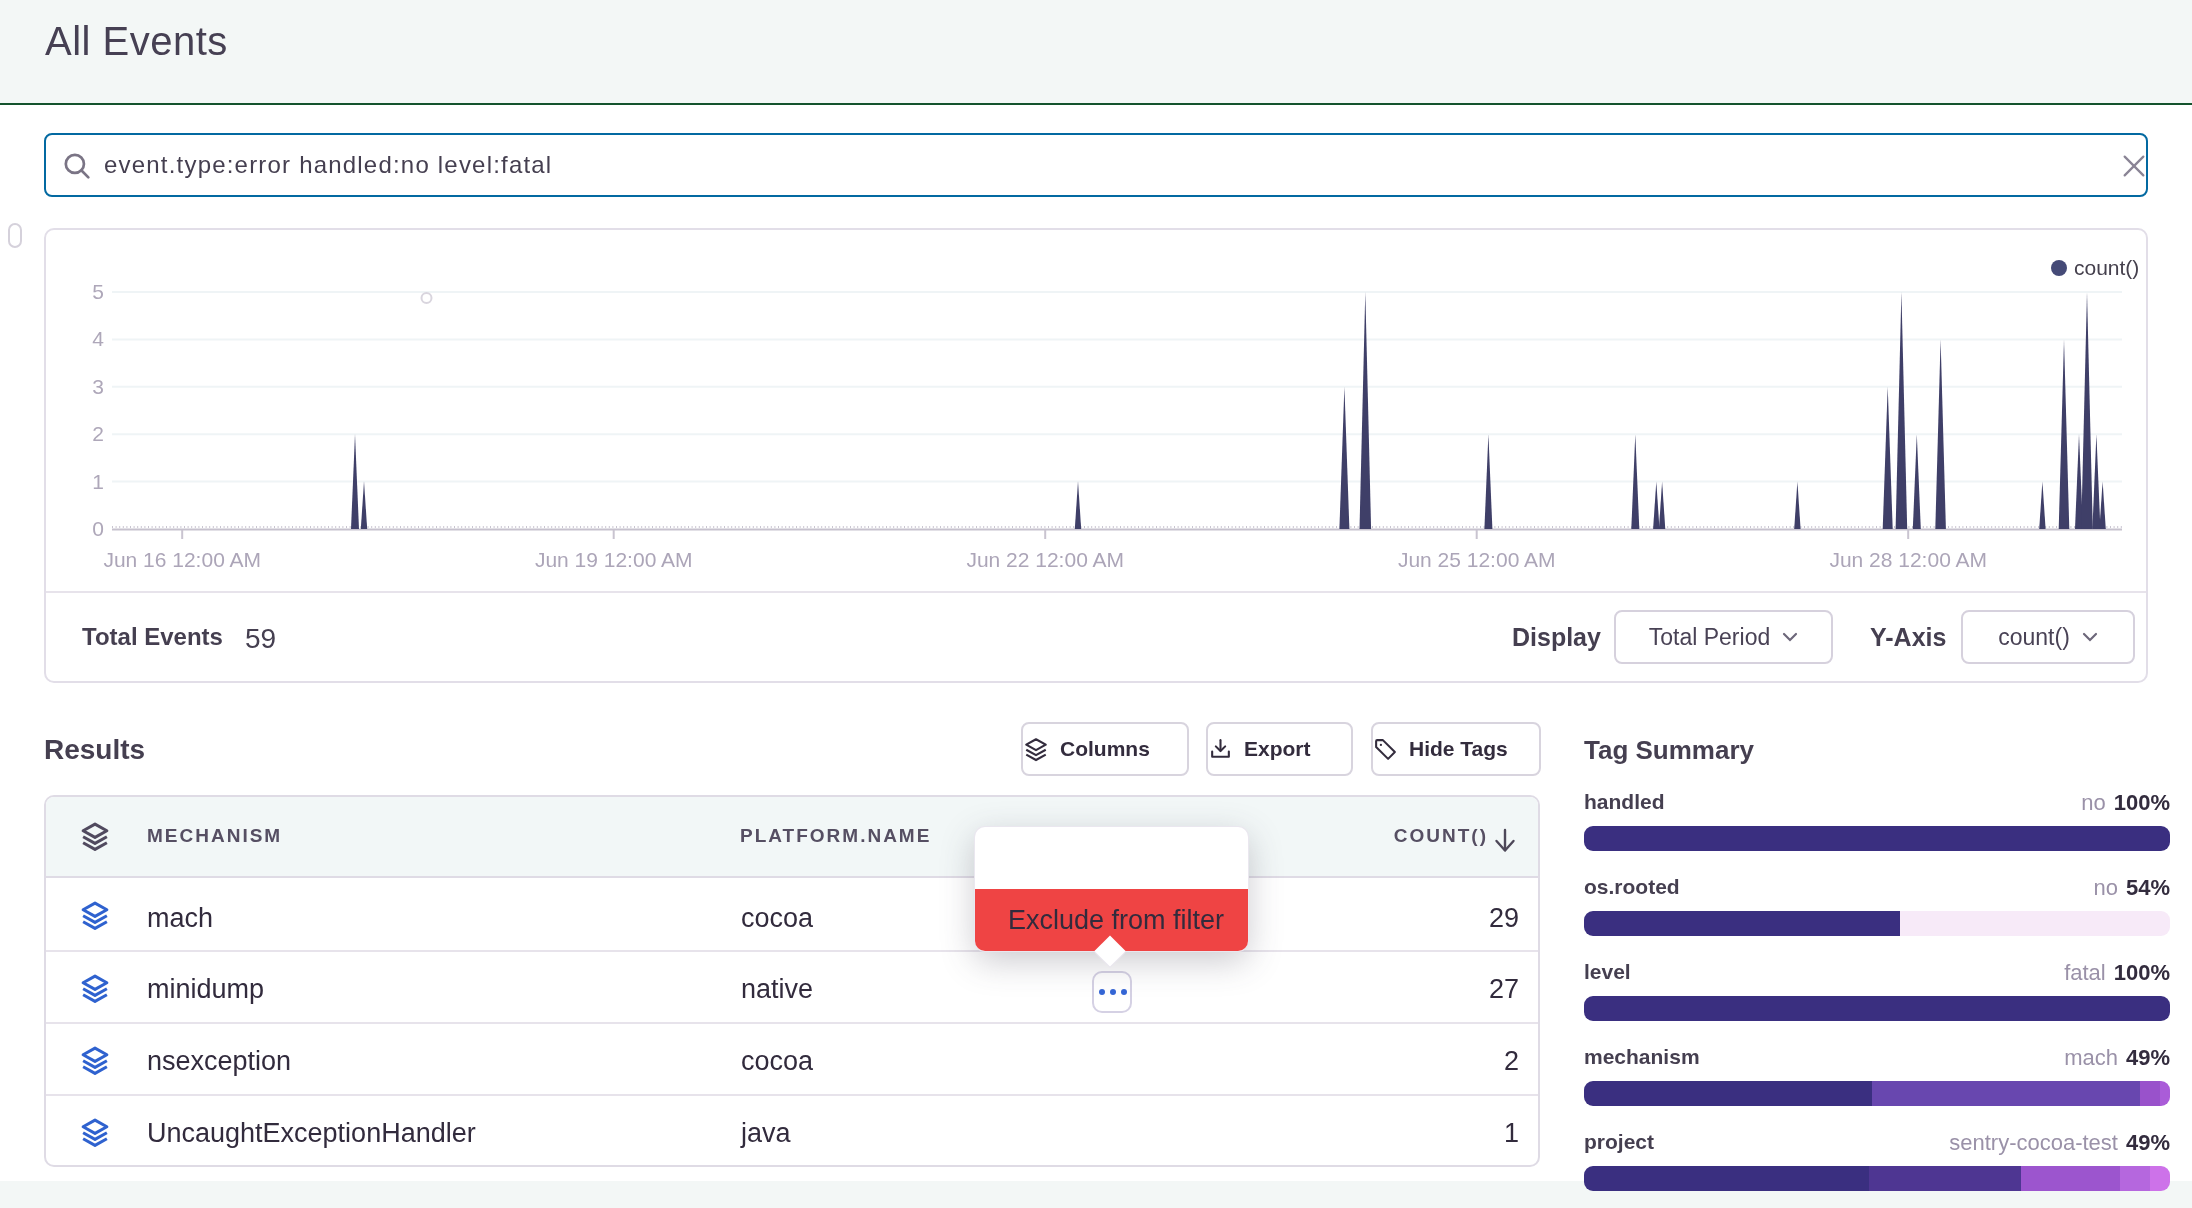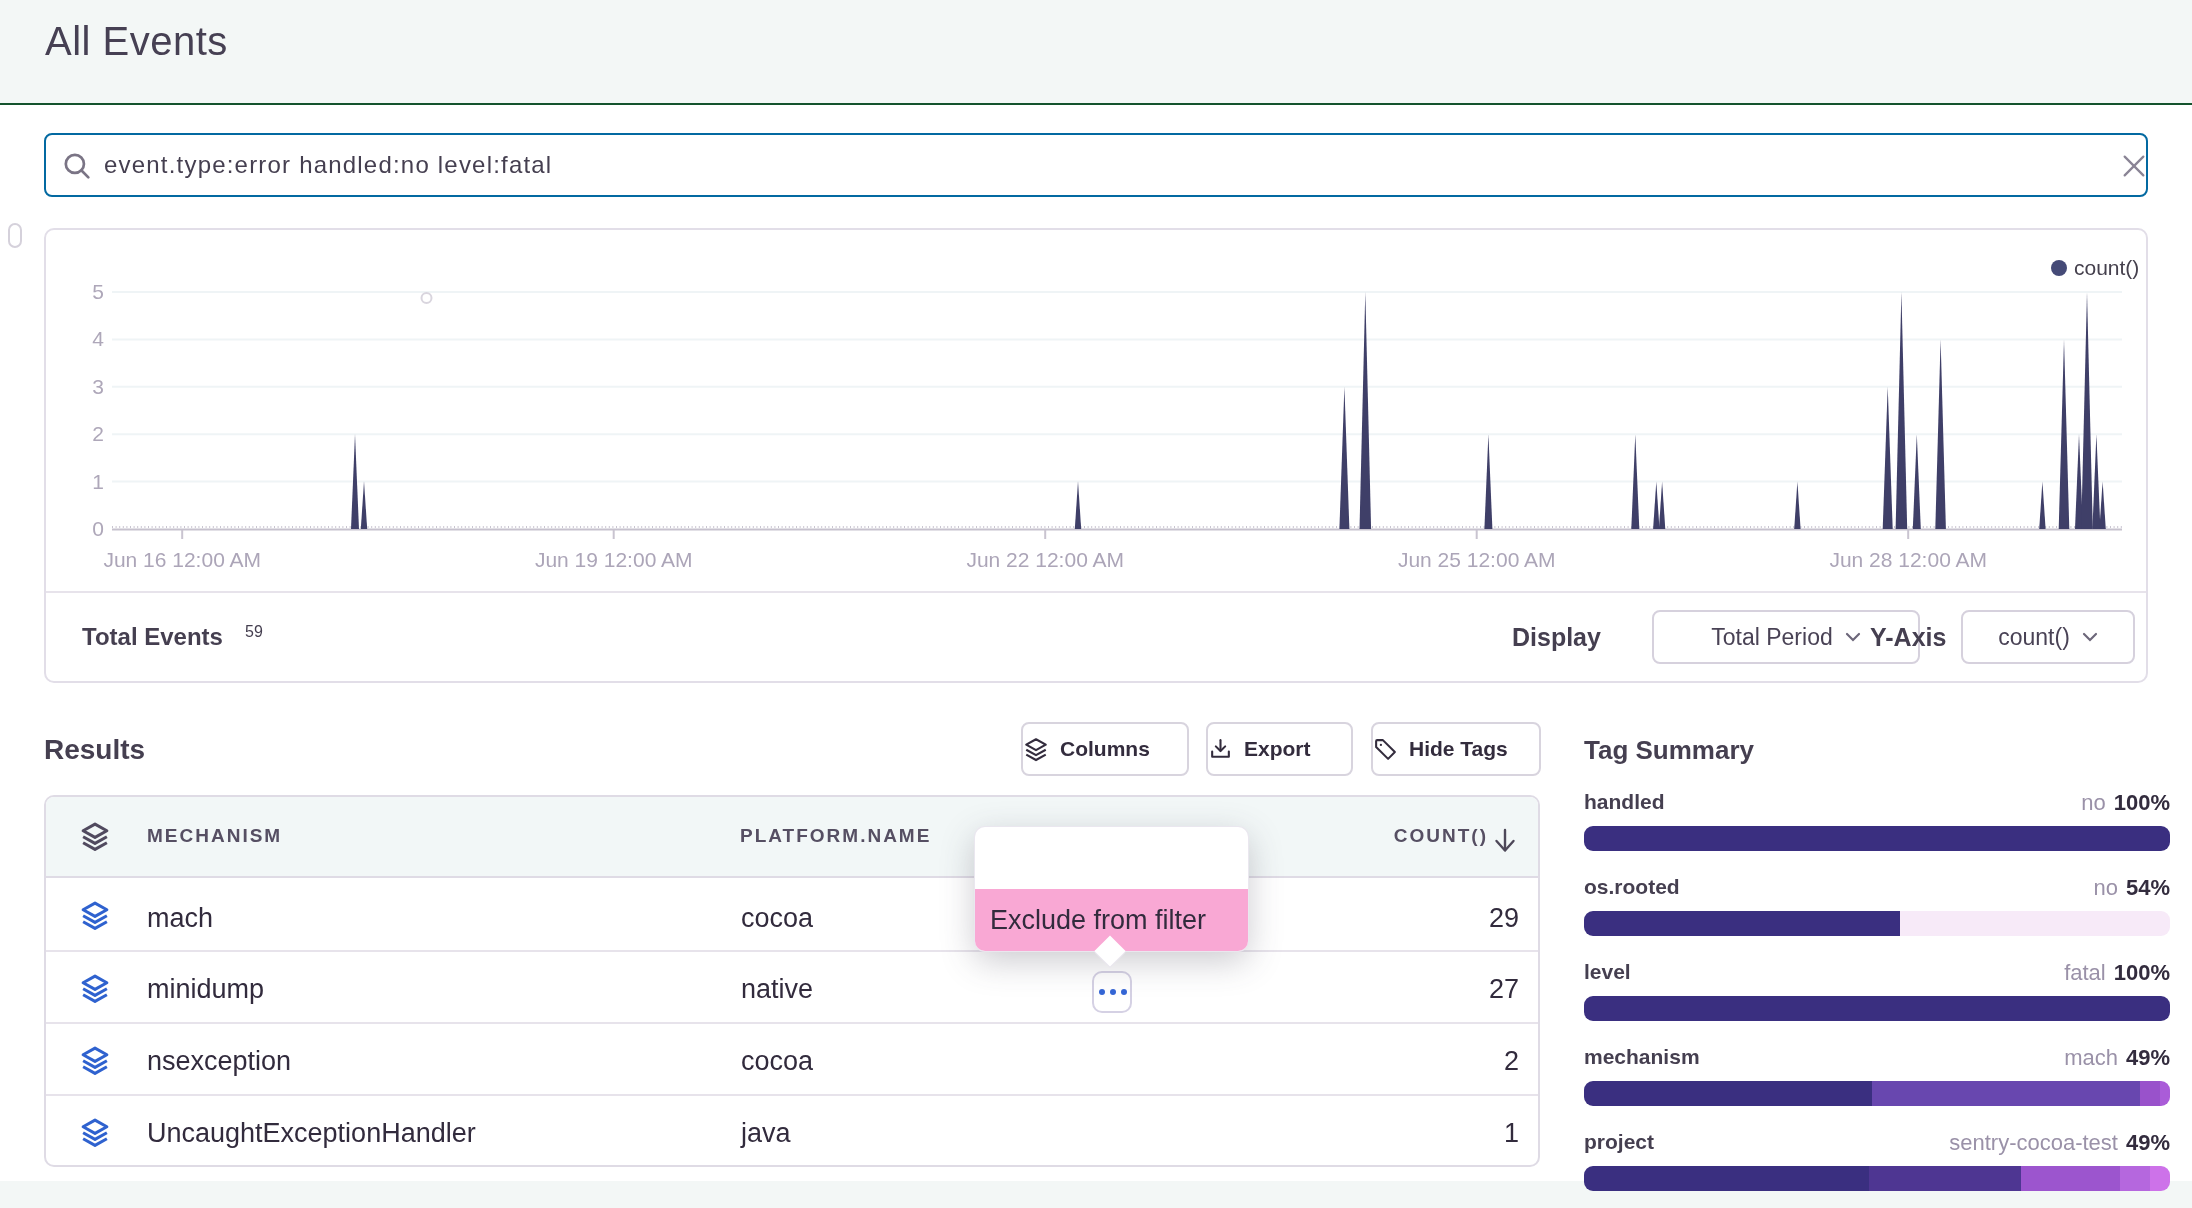--- a/index.html
+++ b/index.html
@@ -11,42 +11,42 @@
   .pagetitle { position:absolute; left:45px; top:19px; font-size:40px; font-weight:400; color:#464053; letter-spacing:0.5px; }
 
   
   .search { position:absolute; left:44px; top:133px; width:2104px; height:64px; background:#fff; border:2px solid #0369a1; border-radius:8px; }
   .search-text { position:absolute; left:58px; top:16px; font-size:24px; letter-spacing:1.2px; color:#453f50; }
 
   
   .chartpanel { position:absolute; left:44px; top:228px; width:2104px; height:455px; background:#fff; border:2px solid #e2dee8; border-radius:10px; }
   .chartfooter { position:absolute; left:0; bottom:0; width:100%; height:90px; border-top:2px solid #e7e3eb; }
   .te-label { position:absolute; left:36px; top:30px; font-size:24px; font-weight:700; color:#453f50; }
-  .te-num { position:absolute; left:199px; top:30px; font-size:16px; color:#453f50; }
+  .te-num { position:absolute; left:199px; top:30px; font-size:28px; color:#453f50; }
   .ctrl-label { position:absolute; top:30px; font-size:25px; font-weight:700; color:#453f50; }
   .dropdown { position:absolute; top:17px; height:54px; background:#fff; border:2px solid #d6d1dd; border-radius:8px; font-size:23px; color:#494255; display:flex; align-items:center; justify-content:center; gap:12px; }
   .chev { width:16px; height:10px; display:inline-block; }
 
   
   .results-title { position:absolute; left:44px; top:734px; font-size:28px; font-weight:700; color:#453f50; }
   .btn { position:absolute; top:722px; height:54px; background:#fff; border:2px solid #d8d4de; border-radius:8px; display:flex; align-items:center; justify-content:flex-start; gap:11px; font-size:21px; font-weight:700; color:#332c3d; }
 
   
   .table { position:absolute; left:44px; top:795px; width:1496px; height:372px; background:#fff; border:2px solid #dfdbe5; border-radius:10px; }
   .thead { position:absolute; left:0; top:0; width:100%; height:81px; background:#f2f7f7; border-bottom:2px solid #dfdbe5; border-radius:8px 8px 0 0; }
   .th { position:absolute; font-size:19px; font-weight:700; color:#564f63; letter-spacing:2px; top:28px; }
   .row { position:absolute; left:0; width:100%; height:74px; border-bottom:2px solid #e7e3eb; }
   .row:last-child { border-bottom:none; }
   .cell { position:absolute; font-size:27px; color:#322b3d; top:25px; }
   .cnum { position:absolute; font-size:27px; color:#322b3d; top:25px; right:19px; text-align:left; }
 
   
   .popup { position:absolute; left:975px; top:827px; width:273px; height:124px; background:#fff; border-radius:10px; box-shadow:0 0 0 1px #eae7ef, 0 10px 34px rgba(70,64,83,0.28); z-index:5; }
   .popup .item1 { position:absolute; left:0; top:0; width:100%; height:60px; background:#fafafc; border-bottom:2px solid #eae7ed; border-radius:10px 10px 0 0; font-size:27px; color:#322b3d; line-height:66px; padding-left:29px; }
-  .popup .item2 { position:absolute; left:0; top:62px; width:100%; height:62px; background:#f9a8d4; border-radius:0 0 10px 10px; font-size:27px; color:#322b3d; line-height:62px; padding-left:15px; }
+  .popup .item2 { position:absolute; left:0; top:62px; width:100%; height:62px; background:#ef4444; border-radius:0 0 10px 10px; font-size:27px; color:#322b3d; line-height:62px; padding-left:33px; }
   .caret { position:absolute; left:1099px; top:940px; width:22px; height:22px; background:#fff; transform:rotate(45deg); box-shadow:1px 1px 0 0 #e9e6ee; z-index:6; }
   .dotsbtn { position:absolute; left:1092px; top:971px; width:40px; height:42px; border:2px solid #d5d1e4; border-radius:10px; background:#fff; z-index:4; }
   .dotsbtn i { position:absolute; top:16px; width:6px; height:6px; border-radius:50%; background:#3566d6; }
   .tags-title { position:absolute; left:1584px; top:735px; font-size:26px; font-weight:700; color:#453f50; }
   .taglabel { position:absolute; font-size:21px; font-weight:700; color:#453f50; }
   .tagval { position:absolute; font-size:22px; color:#9a91a8; right:22px; text-align:right; }
   .tagval b { color:#332c3e; font-weight:700; margin-left:8px; }
   .bar { position:absolute; left:1584px; width:586px; height:25px; border-radius:9px; overflow:hidden; display:flex; z-index:3; }
   .bar div { height:100%; }
 
@@ -118,21 +118,21 @@
       <polygon points="2046.4,299 2050.4,204.2 2054.4,299" fill="#3f3f68"></polygon>
       <polygon points="2053.4,299 2056.6,251.6 2059.8,299" fill="#3f3f68"></polygon>
       <circle cx="2013" cy="38" r="8" fill="#454a77"></circle>
       <text x="2028" y="45" font-size="21" fill="#45404d">count()</text>
       <circle cx="380.5" cy="68" r="5" fill="none" stroke="#d9d5de" stroke-width="2"></circle>
     </svg>
     <div class="chartfooter">
       <div class="te-label">Total Events</div>
       <div class="te-num">59</div>
       <div class="ctrl-label" style="left:1466px;">Display</div>
-      <div class="dropdown" style="left:1568px;width:268px;margin-left:38px;">Total Period <svg class="chev" viewBox="0 0 16 10" fill="none" stroke="#6d677a" stroke-width="2.2" stroke-linecap="round">
+      <div class="dropdown" style="left:1568px;width:219px;">Total Period <svg class="chev" viewBox="0 0 16 10" fill="none" stroke="#6d677a" stroke-width="2.2" stroke-linecap="round">
           <path d="M2 2 L8 8 14 2"></path>
         </svg></div>
       <div class="ctrl-label" style="left:1824px;">Y-Axis</div>
       <div class="dropdown" style="left:1915px;width:174px;">count() <svg class="chev" viewBox="0 0 16 10" fill="none" stroke="#6d677a" stroke-width="2.2" stroke-linecap="round">
           <path d="M2 2 L8 8 14 2"></path>
         </svg></div>
     </div>
   </div>
 
   <div class="results-title">Results</div>

